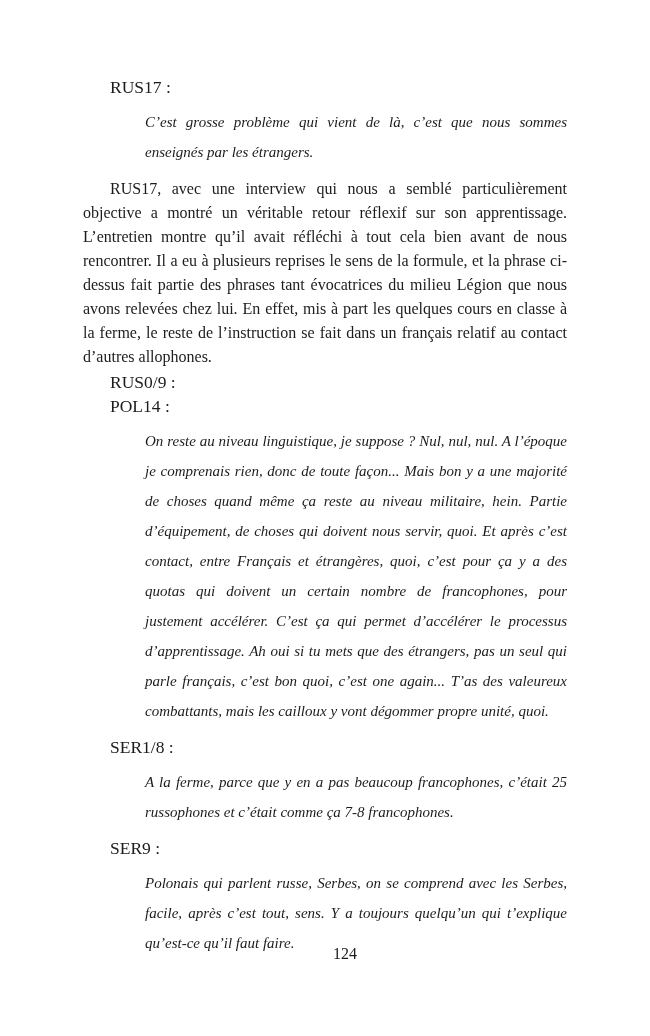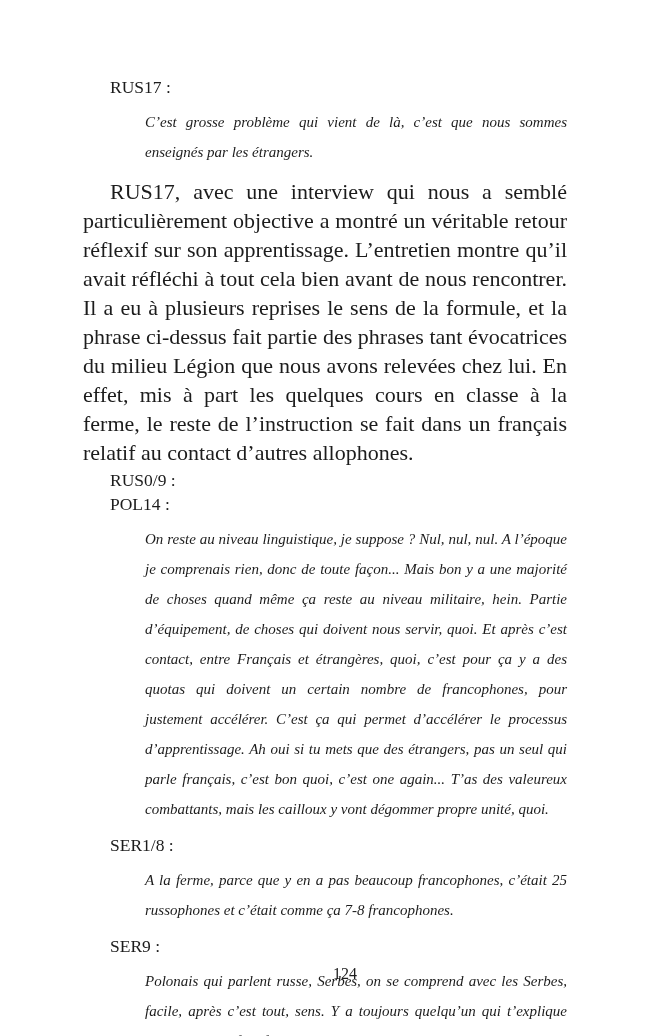--- a/index.html
+++ b/index.html
@@ -27,29 +27,29 @@
     margin-top: 2px;
   }
   .interview-quote {
     font-style: italic;
     font-size: 15px;
     line-height: 30px;
     margin: 9px 0 10px 62px;
     text-align: justify;
   }
   .body-paragraph {
-    font-size: 22px;
-    line-height: 29px;
+    font-size: 16px;
+    line-height: 24px;
     text-align: justify;
     text-indent: 27px;
     margin: 2px 0 2px 0;
   }
   .page-number {
     position: absolute;
-    top: 964px;
+    top: 944px;
     left: 0;
     width: 100%;
     text-align: center;
     font-size: 16px;
     line-height: 20px;
     padding-left: 40px;
   }
 </style>
 </head>
 <body>

